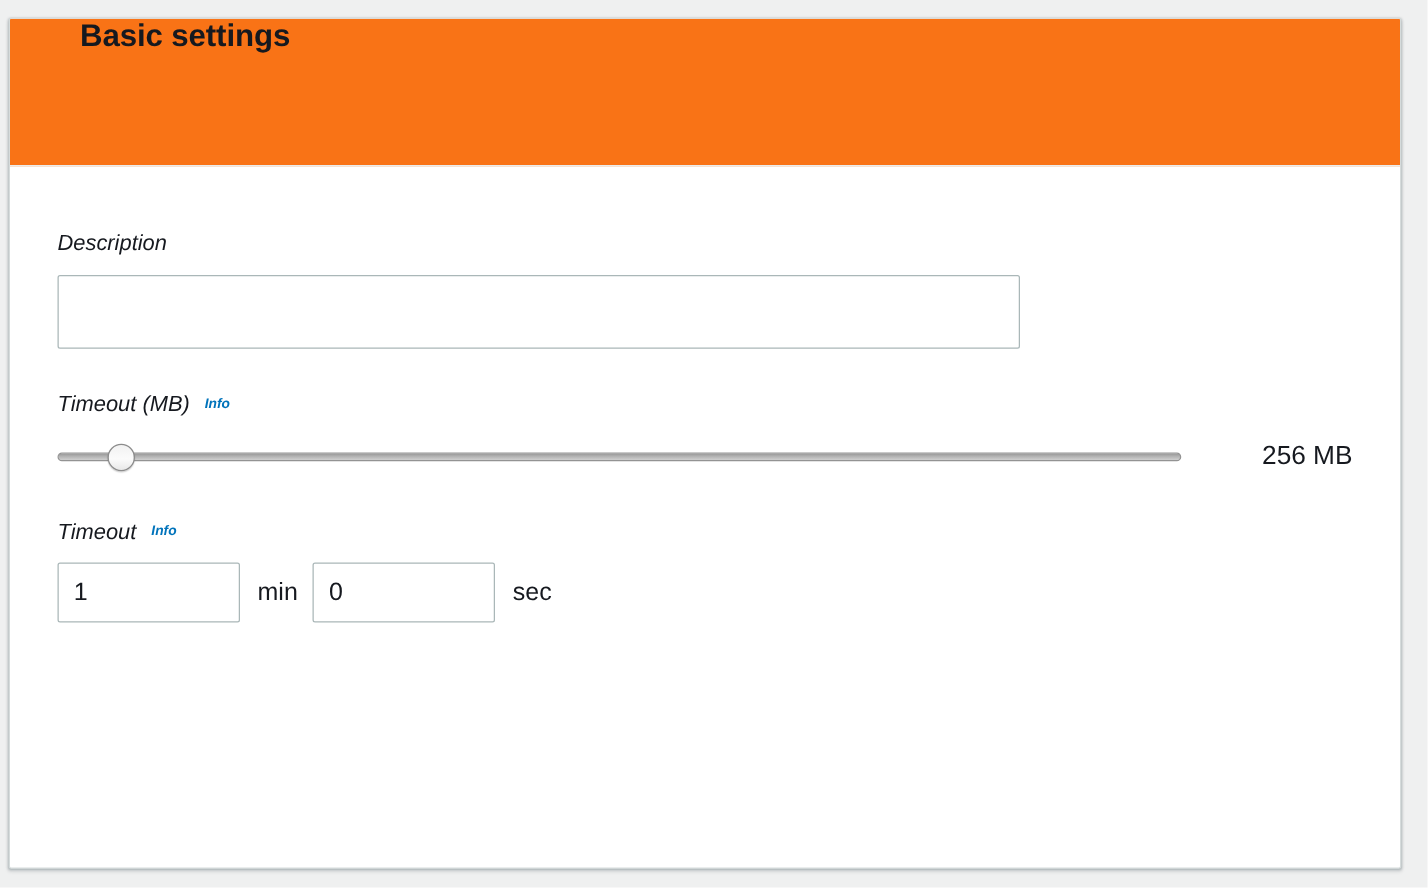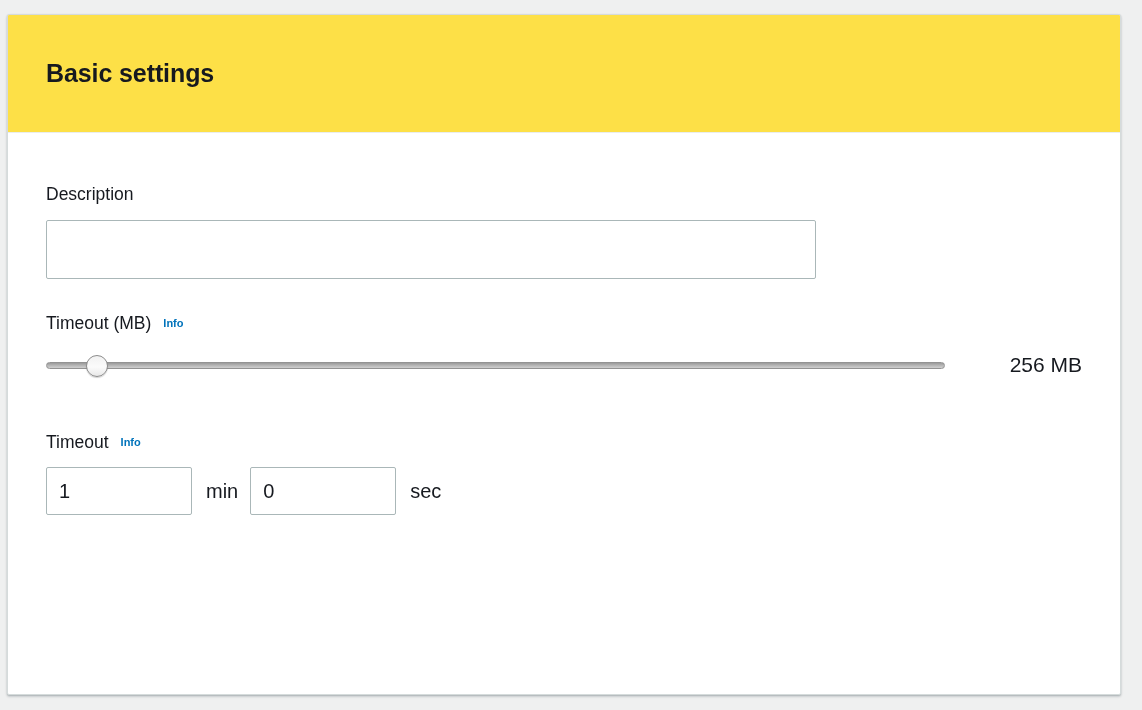--- a/index.html
+++ b/index.html
@@ -24,44 +24,45 @@
     background: #ffffff;
     border: 1px solid #d5dbdb;
     border-radius: 2px;
     box-shadow: 0 1px 2px rgba(0,28,36,0.22), 0 2px 3px rgba(0,28,36,0.10);
     box-sizing: border-box;
     overflow: hidden;
   }
 
   .card-header {
     height: 118px;
-    background: #fde047;
+    background: #f97316;
     border-bottom: 1px solid #eaeded;
     box-sizing: border-box;
     display: flex;
-    align-items: center;
-    padding: 0 38px;
+    align-items: flex-start;
+    padding: 0 56px;
   }
   .card-title {
     font-size: 25px;
     font-weight: bold;
     color: #16191f;
     letter-spacing: -0.1px;
   }
 
   .card-body {
     padding: 50px 38px 0 38px;
   }
 
   .field-label {
     font-size: 17.5px;
     color: #16191f;
     line-height: 22px;
     display: flex;
     align-items: flex-start;
+    font-style: italic;
   }
   .info-link {
     color: #0073bb;
     font-size: 11px;
     font-weight: bold;
     margin-left: 12px;
     cursor: pointer;
     text-decoration: none;
   }
 
@@ -143,21 +144,21 @@
     box-shadow: 0 1px 1px rgba(0,0,0,0.18);
     box-sizing: border-box;
   }
   .memory-value {
     font-size: 21px;
     color: #16191f;
     margin-left: 30px;
     white-space: nowrap;
   }
 
-  .timeout-block { margin-top: 53px; }
+  .timeout-block { margin-top: 36px; }
   .timeout-row {
     display: flex;
     align-items: center;
     margin-top: 14px;
   }
   .timeout-input {
     box-sizing: border-box;
     width: 146px;
     height: 48px;
     border: 1px solid #aab7b8;

